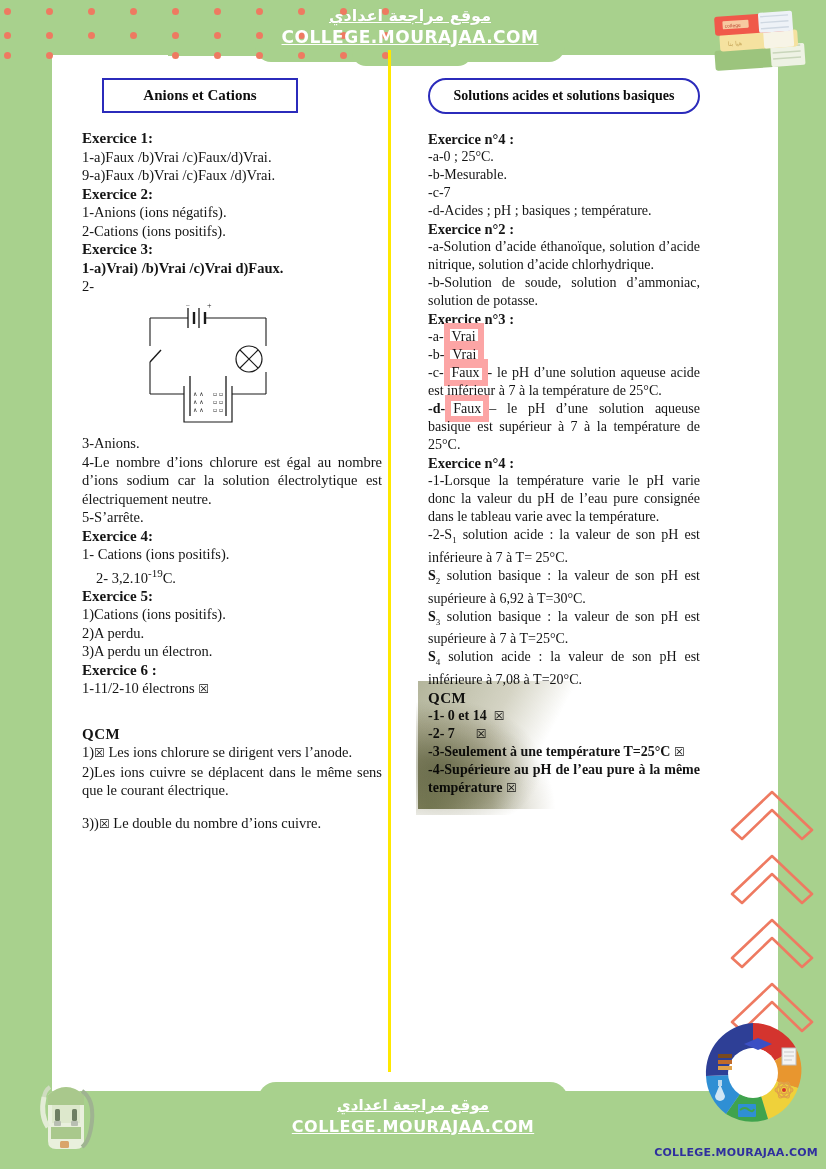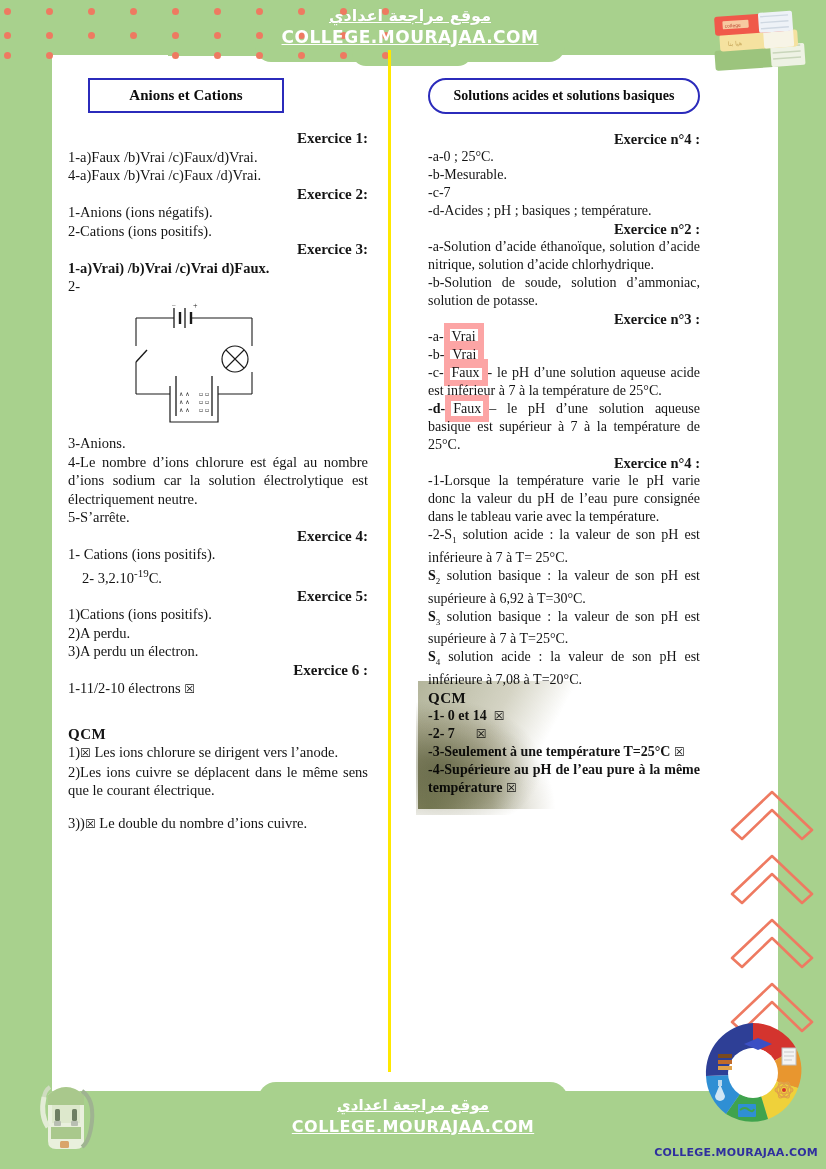--- a/index.html
+++ b/index.html
@@ -91,37 +91,37 @@
   .chevrons { position: absolute; right: 6px; top: 782px; width: 92px; height: 272px; z-index: 7; }
 
   
   .divider {
     position: absolute; left: 388px; top: 50px; width: 3px; height: 1022px;
     background: #ffe800;
   }
 
   
   .col { position: absolute; top: 78px; }
-  .col-left  { left: 68px;  width: 300px; }
+  .col-left  { left: 82px;  width: 300px; }
   .col-right { left: 428px; width: 272px; }
 
   .sheet-title {
     border: 2.5px solid #2b2bbb; background: #fff;
     text-align: center; font-weight: bold; color: #0d0d0d;
     font-family: "Liberation Serif", serif;
   }
   .title-left  { font-size: 15px; padding: 7px 4px; width: 196px; margin-left: 20px; }
   .title-right { font-size: 14px; padding: 8px 4px; width: 272px; border-radius: 18px; }
 
   .body-txt {
     font-family: "Liberation Serif", serif;
     font-size: 14.5px; color: #141414; line-height: 18.5px;
   }
   .col-right .body-txt { font-size: 14px; line-height: 18px; }
-  .ex-head { font-weight: bold; font-size: 15px; text-align: right; }
+  .ex-head { font-weight: bold; font-size: 15px; }
   .col-right .ex-head { font-weight: bold; font-size: 14.5px; }
   .ln { display: block; }
   .just { text-align: justify; }
   .b { font-weight: bold; }
   .qcm-title { text-align: left; font-weight: bold; font-size: 15px; letter-spacing: .5px; }
   .boxw { border: 6px solid #fca5a5; padding: 0 2px; }
   .cbox { font-family: "DejaVu Sans", sans-serif; font-size: 12px; }
   sup { font-size: 11px; vertical-align: super; }
   sub { font-size: 9px; vertical-align: sub; }
   .pad-t16 { margin-top: 16px; }
@@ -216,21 +216,21 @@
   <div class="divider"></div>
 
   <div class="col col-left">
 
     <div class="sheet-title title-left">Anions et Cations</div>
 
     <div class="body-txt pad-t16">
 
       <span class="ln ex-head">Exercice 1:</span>
       <span class="ln">1-a)Faux /b)Vrai /c)Faux/d)Vrai.</span>
-      <span class="ln">4-a)Faux /b)Vrai /c)Faux /d)Vrai.</span>
+      <span class="ln">9-a)Faux /b)Vrai /c)Faux /d)Vrai.</span>
 
       <span class="ln ex-head">Exercice 2:</span>
       <span class="ln">1-Anions (ions négatifs).</span>
       <span class="ln">2-Cations (ions positifs).</span>
 
       <span class="ln ex-head">Exercice 3:</span>
       <span class="ln b">1-a)Vrai) /b)Vrai /c)Vrai d)Faux.</span>
       <span class="ln">2-</span>
 
       

